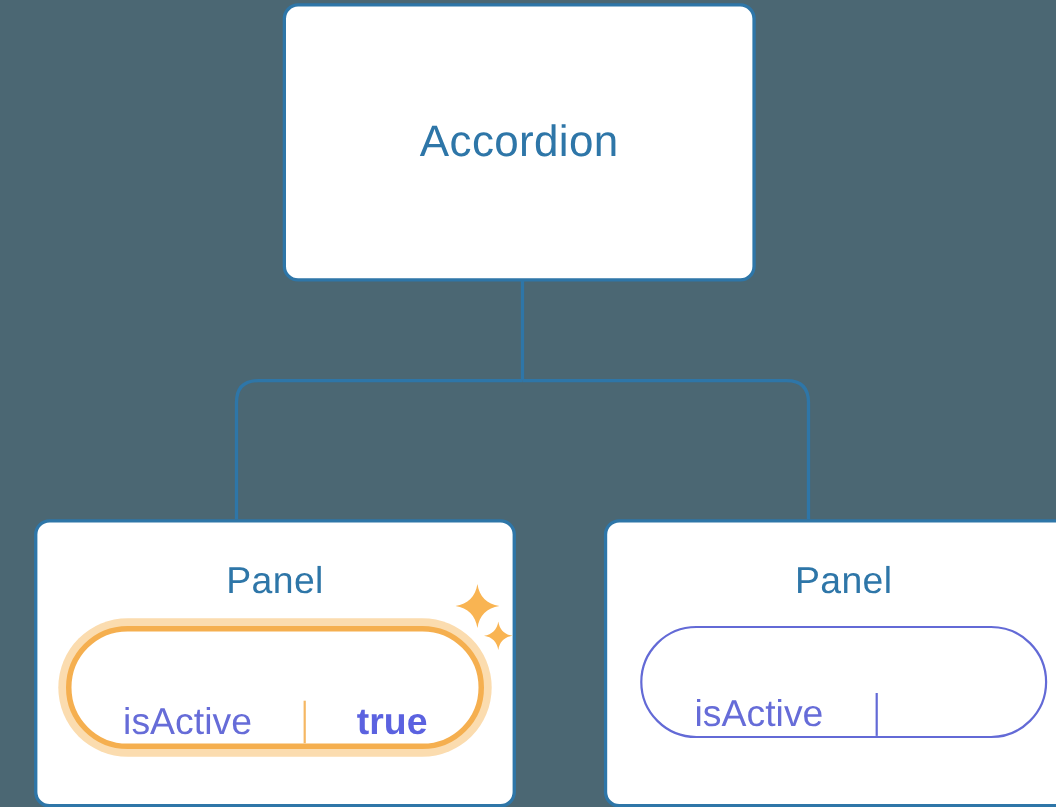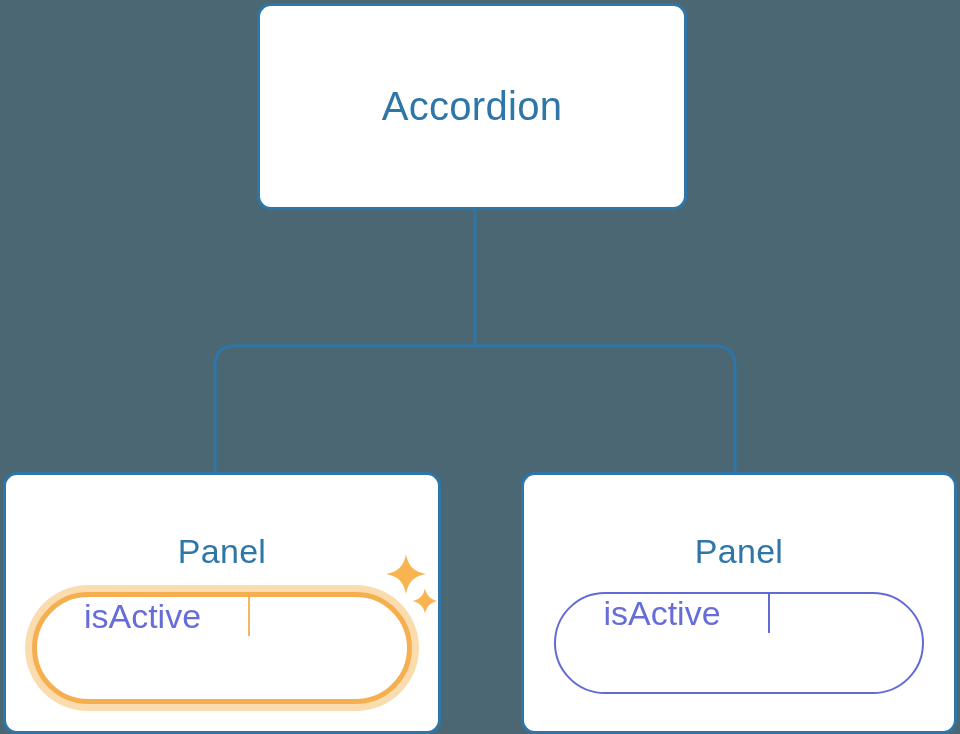--- a/index.html
+++ b/index.html
@@ -36,40 +36,41 @@
     border: 3px solid #2e76a8;
     border-radius: 14px;
     box-sizing: border-box;
     z-index: 2;
   }
 
   .card-root {
     left: 257px;
     top: 3px;
     width: 430px;
-    height: 207px;
+    height: 253px;
     display: flex;
     align-items: center;
     justify-content: center;
   }
 
   .card-title-root {
     color: #2e76a8;
     font-size: 40px;
     font-weight: 400;
     letter-spacing: 0.3px;
   }
 
   .card-panel {
     top: 472px;
     height: 262px;
     display: flex;
     flex-direction: column;
     align-items: center;
-    padding-top: 59px;
+    padding-top: 36px;
+    margin-left: 28px;
   }
 
   .card-panel-left {
     left: 3px;
     width: 438px;
   }
 
   .card-panel-right {
     left: 521px;
     width: 436px;
@@ -84,21 +85,21 @@
   }
 
   
   .pill-wrap {
     position: relative;
     margin-top: 24px;
   }
 
   .pill {
     display: flex;
-    align-items: flex-start;
+    align-items: flex-end;
     background: #ffffff;
     box-sizing: border-box;
     border-radius: 999px;
     overflow: hidden;
   }
 
   .pill-plain {
     border: 2px solid #636ad6;
     height: 102px;
     width: 370px;
@@ -193,20 +194,23 @@
     <div class="card-title-root">Accordion</div>
   </div>
 
   <div class="card card-panel card-panel-left">
     <div class="card-title-panel">Panel</div>
 
     <div class="pill-wrap">
       <div class="pill pill-highlight">
         <div class="pill-cell pill-key">
           <span class="pill-key-text">isActive</span>
+        </div>
+        <div class="pill-cell pill-val">
+          <span class="pill-val-text bold">true</span>
         </div>
       </div>
 
       <div class="sparkles">
         <svg class="sparkle-big" viewBox="0 0 40 40">
           <path d="M20 0 C21.8 11.5 28.5 18.2 40 20 C28.5 21.8 21.8 28.5 20 40 C18.2 28.5 11.5 21.8 0 20 C11.5 18.2 18.2 11.5 20 0 Z" fill="#f9b452"></path>
         </svg>
         <svg class="sparkle-small" viewBox="0 0 26 26">
           <path d="M13 0 C14.2 7.5 18.5 11.8 26 13 C18.5 14.2 14.2 18.5 13 26 C11.8 18.5 7.5 14.2 0 13 C7.5 11.8 11.8 7.5 13 0 Z" fill="#f9b452"></path>
         </svg>

